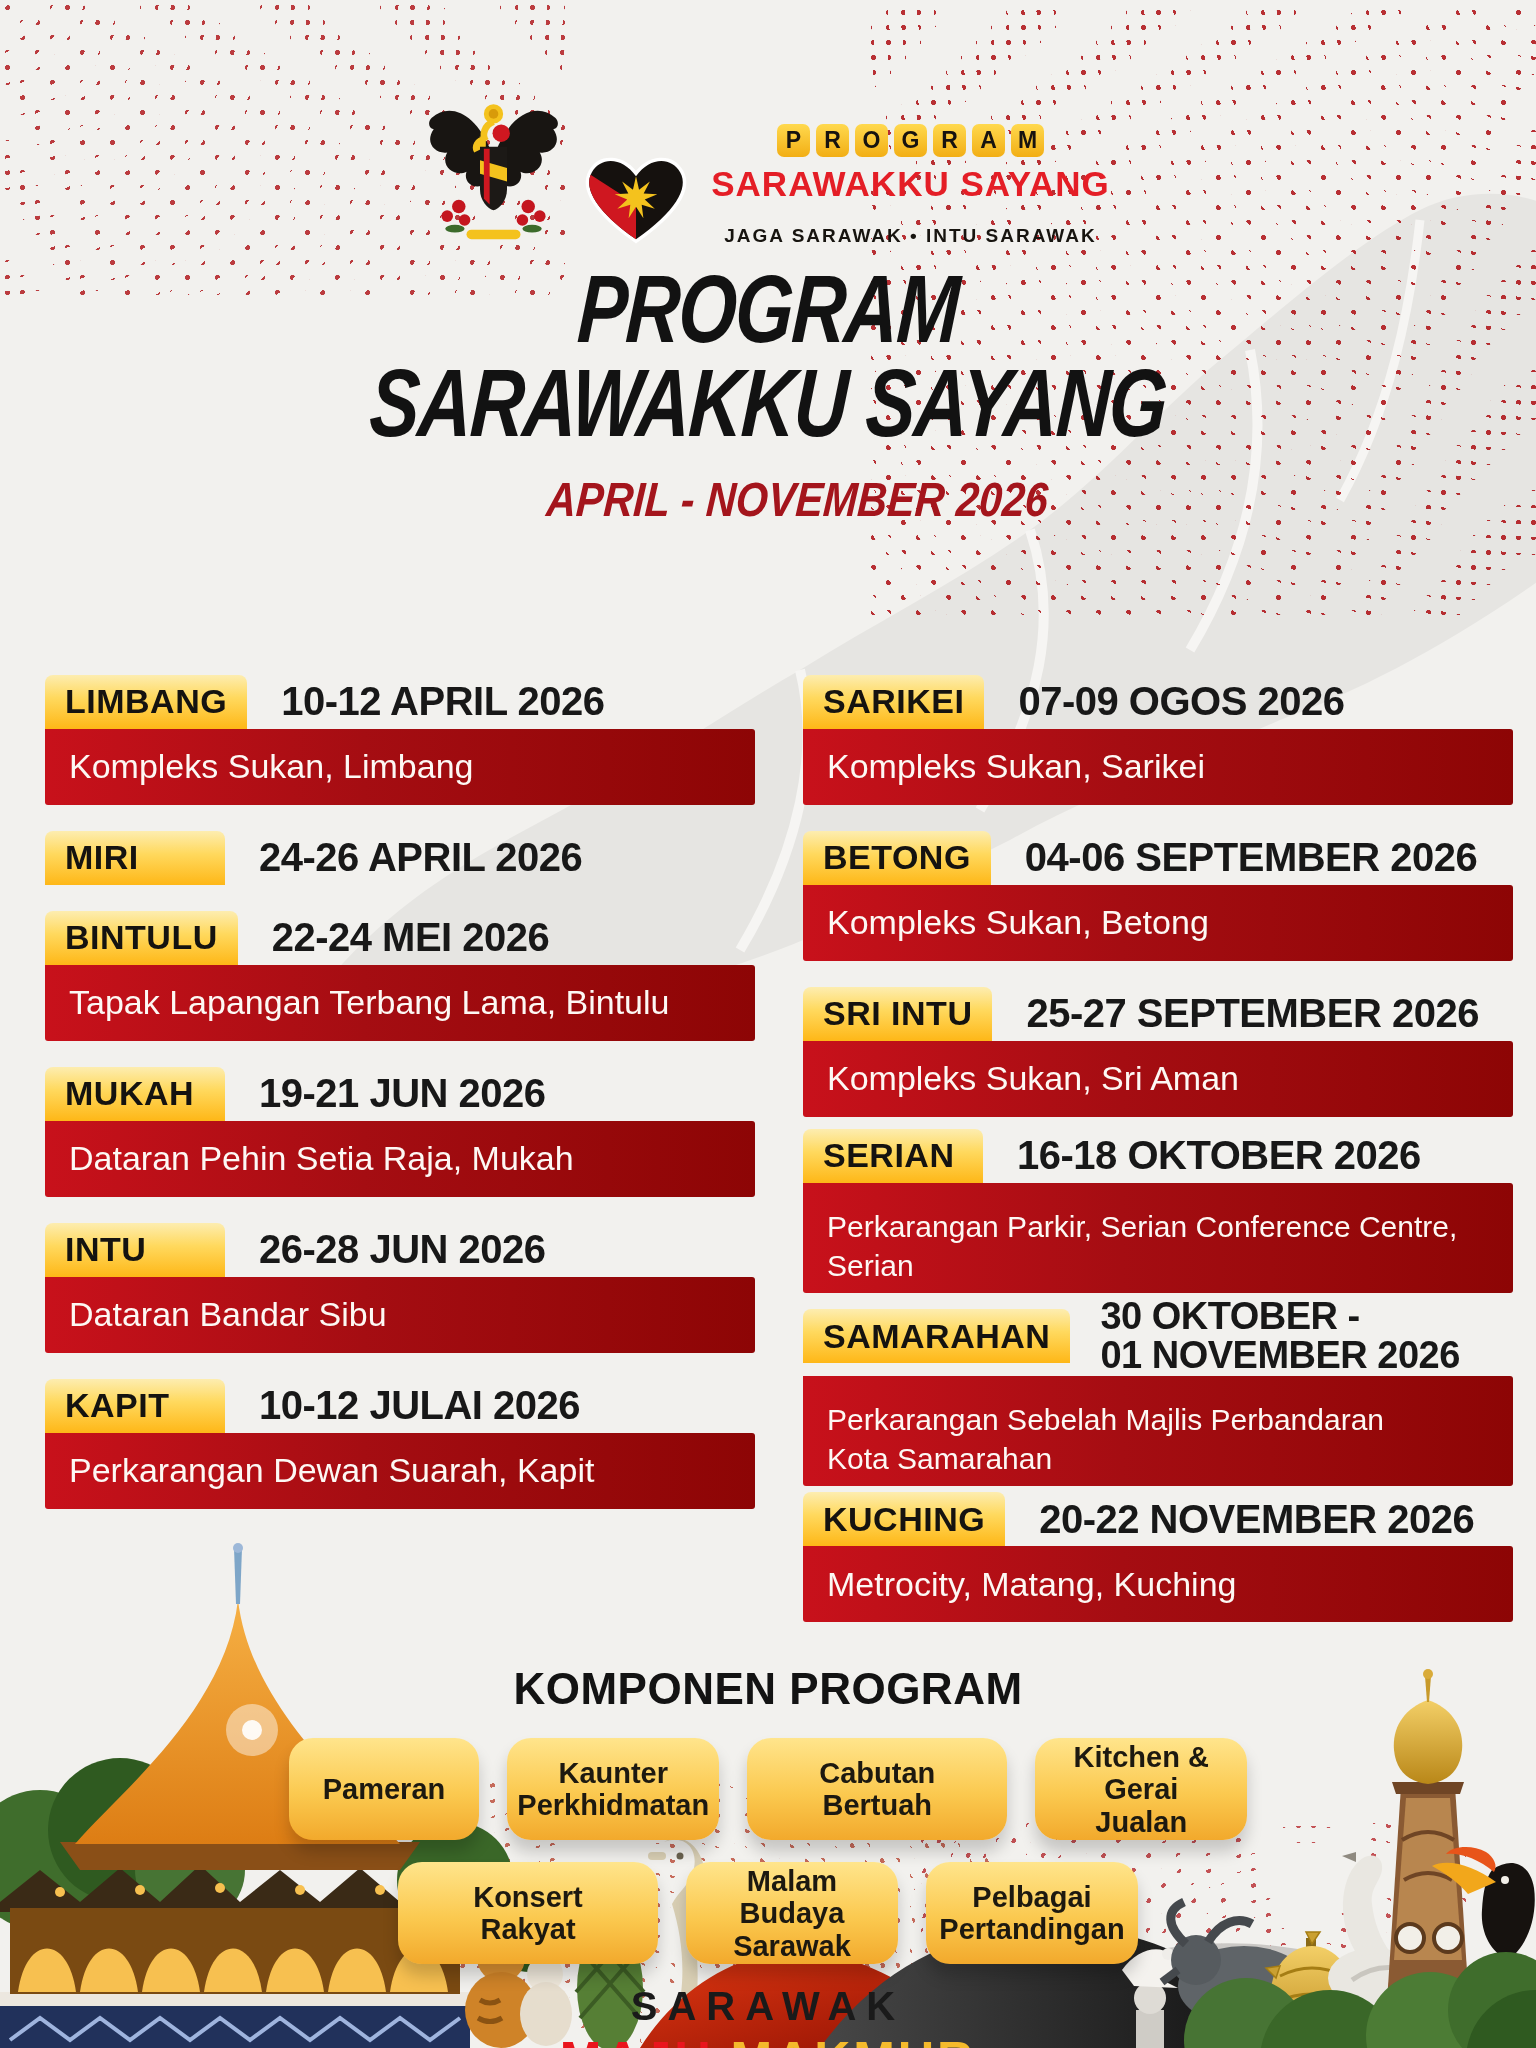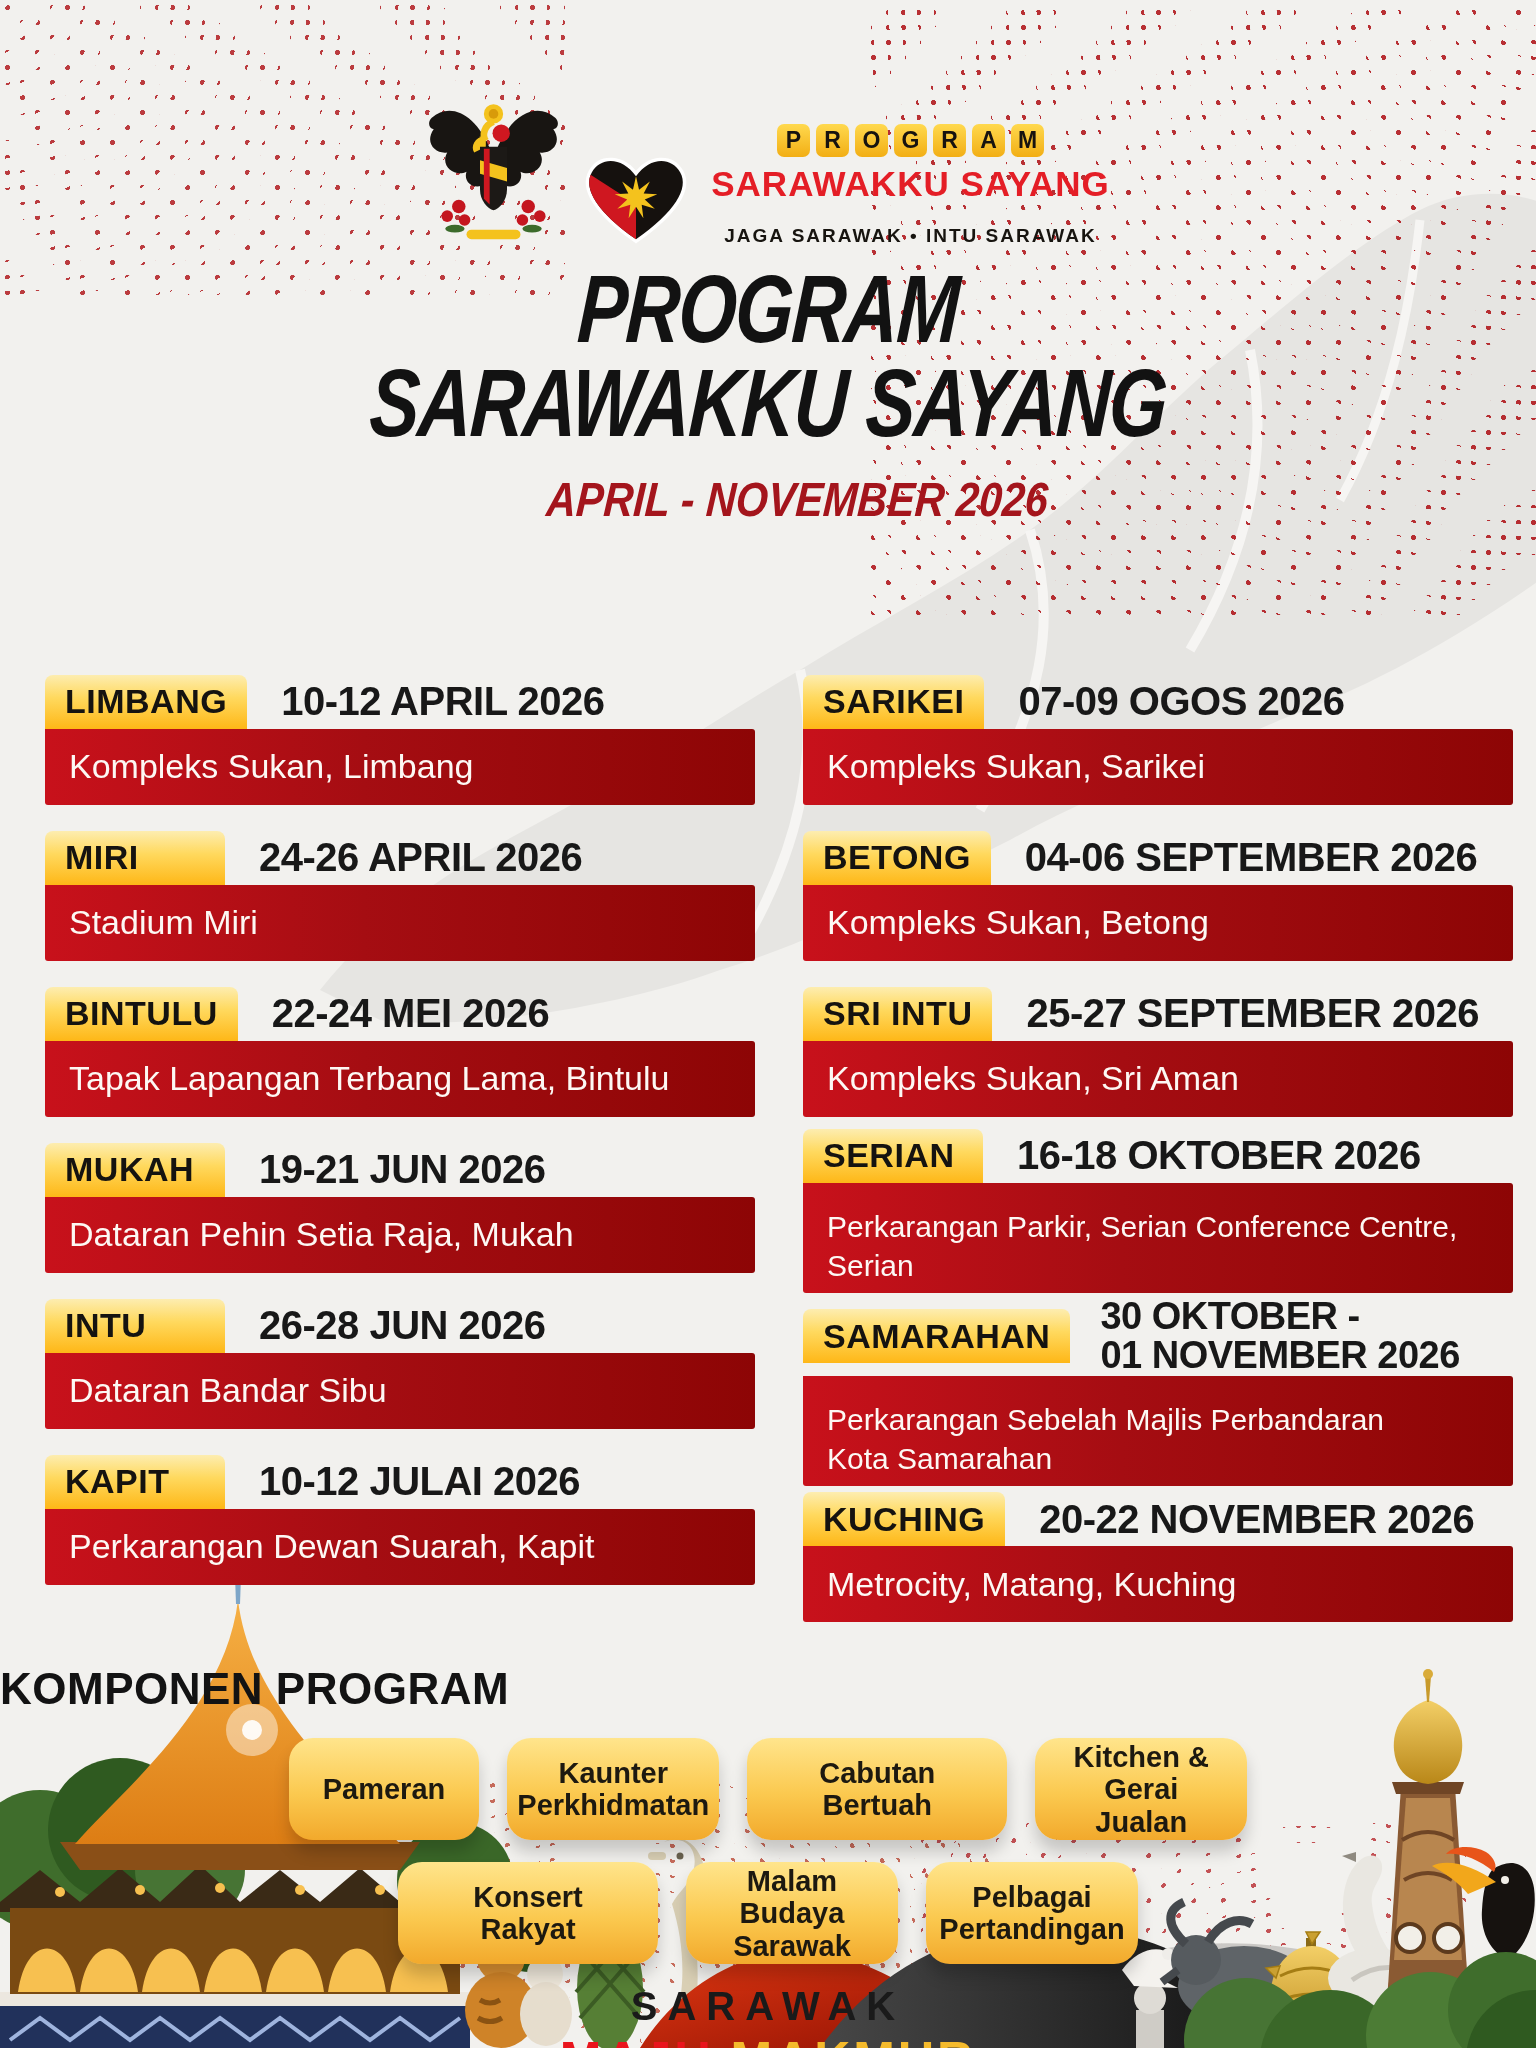--- a/index.html
+++ b/index.html
@@ -58,21 +58,21 @@
     font-weight:bold;font-size:34px;color:#151310;letter-spacing:.5px}
   .date{margin-left:34px;font-weight:bold;font-size:40px;color:#181818;letter-spacing:-.5px;white-space:pre-line}
   .date-sm{font-size:38px;line-height:1.05;margin-left:30px}
   .bar{min-height:76px;box-sizing:border-box;display:flex;align-items:center;border-radius:0 3px 3px 3px;
     padding:8px 40px 8px 24px;background:linear-gradient(90deg,#c8111b 0%,#a50d12 45%,#8d0505 100%);
     color:#fdf8f4;font-size:34px}
   .bar .venue{white-space:pre-line}
   .bar.tall{min-height:95px;font-size:30px;line-height:1.3;padding-top:24px;padding-bottom:8px}
 
   
-  .komp-head{margin-top:42px;font-weight:bold;font-size:44px;color:#131313;letter-spacing:.5px}
+  .komp-head{margin-top:42px;text-align:center;font-weight:bold;font-size:44px;color:#131313;letter-spacing:.5px}
   .pillrow{display:flex;justify-content:center;gap:28px;margin-top:24px}
   .pillrow.r2{margin-top:22px}
   .pill{height:102px;box-sizing:border-box;border-radius:24px;padding:0 34px;max-width:260px;
     display:flex;align-items:center;justify-content:center;text-align:center;
     background:linear-gradient(180deg,#ffe58c 0%,#fbc94f 55%,#f2a92c 100%);
     box-shadow:0 12px 16px rgba(0,0,0,.18);
     font-weight:bold;font-size:29px;line-height:1.12;color:#1d1910}
   .pill.narrow{max-width:212px;padding:0 26px}
 
   
@@ -333,23 +333,20 @@
         <div class="bar">
             <span class="venue">Kompleks Sukan, Limbang</span>
           </div>
       </div>
 
       <div class="entry">
         <div class="tagrow">
           <div class="tag">MIRI</div>
           <div class="date">24-26 APRIL 2026</div>
         </div>
-        <div class="bar">
-            <span class="venue">Stadium Miri</span>
-          </div>
       </div>
 
       <div class="entry">
         <div class="tagrow">
           <div class="tag">BINTULU</div>
           <div class="date">22-24 MEI 2026</div>
         </div>
         <div class="bar">
             <span class="venue">Tapak Lapangan Terbang Lama, Bintulu</span>
           </div>

